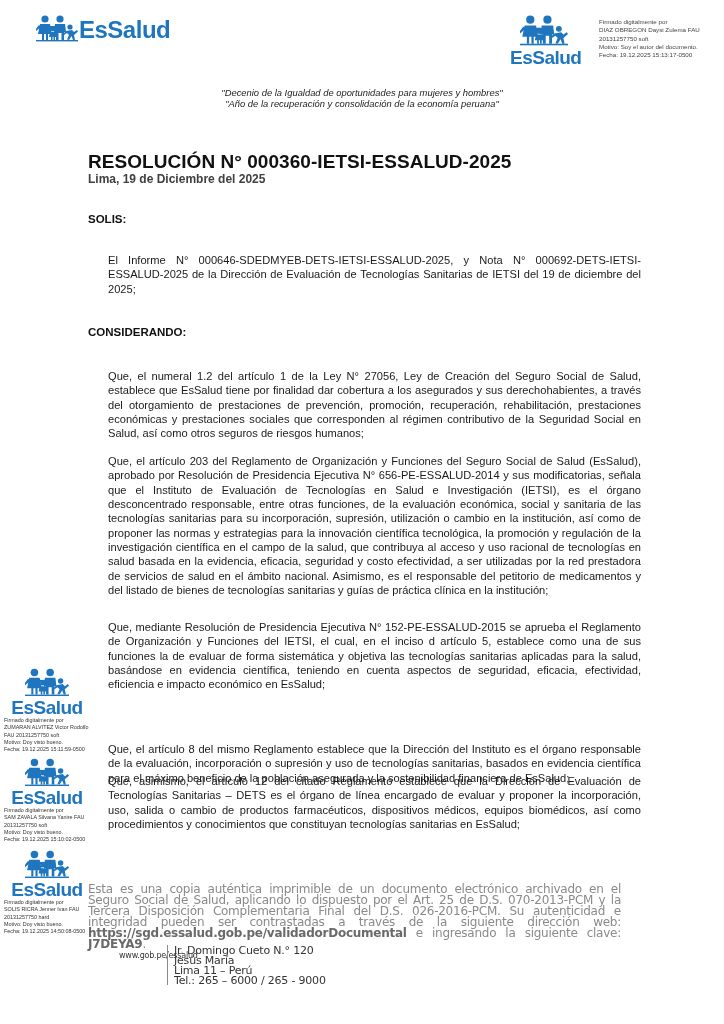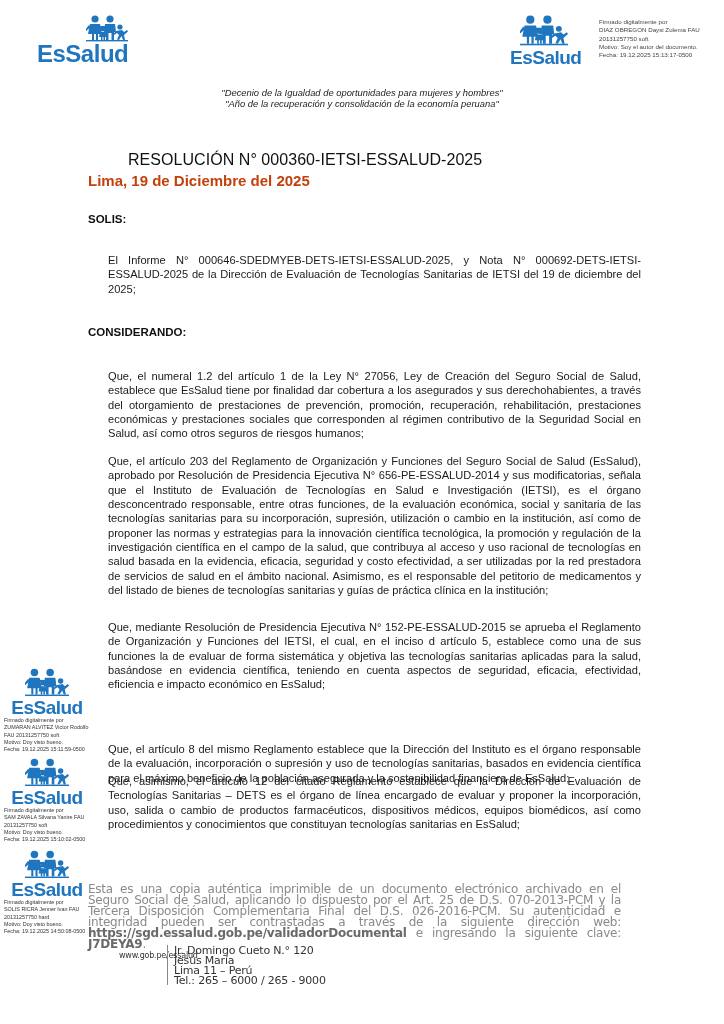--- a/index.html
+++ b/index.html
@@ -1,17 +1,17 @@
 <!DOCTYPE html>
 <html><head>
 <meta charset="utf-8">
 <style>
   html, body { margin: 0; padding: 0; background: #ffffff; }
   body { width: 724px; height: 1024px; position: relative; overflow: hidden; font-family: "Liberation Sans", sans-serif; color: #111; }
-  .abs { position: absolute; flex-direction: column; }
+  .abs { position: absolute; }
 
   
   .logo-fig { display: block; }
   .brand { color: #1f76bf; font-family: "Liberation Sans", sans-serif; font-weight: bold; letter-spacing: -0.5px; }
   #top-logo { left: 36px; top: 14px; display: flex; align-items: flex-end; }
   #top-logo .brand { font-size: 24px; line-height: 24px; margin-left: 1px; }
 
   #sig-top { left: 510px; top: 14px; width: 210px; height: 60px; }
   #sig-top .mini-logo { position: absolute; left: 0; top: 0; width: 68px; text-align: center; }
   #sig-top .mini-logo .brand { font-size: 19px; line-height: 19px; display: block; margin-top: -2px; }
@@ -19,22 +19,22 @@
 
   .side-sig { left: 4px; width: 100px; }
   .side-sig .mini-logo { text-align: center; width: 80px; margin-left: 3px; }
   .side-sig .mini-logo .brand { font-size: 19px; line-height: 19px; display: block; margin-top: -3px; }
   .side-sig .sig-text { font-size: 5.4px; line-height: 7.3px; color: #333; white-space: nowrap; margin-top: 0px; }
 
   
   #mottos { left: 0; width: 724px; top: 87px; text-align: center; font-style: italic; font-size: 9.4px; line-height: 11px; color: #222; }
 
   
-  #title { left: 88px; top: 151px; font-weight: normal; font-size: 16px; letter-spacing: 0.05px; margin-left: 40px; }
-  #date { left: 88px; top: 172px; font-size: 15px; font-weight: bold; color: #c2410c; }
+  #title { left: 88px; top: 151px; font-weight: bold; font-size: 19px; letter-spacing: 0.05px; }
+  #date { left: 88px; top: 172px; font-size: 12px; font-weight: bold; color: #404040; }
   .heading { left: 88px; font-weight: bold; font-size: 11.5px; }
   .para { left: 88px; width: 533px; font-size: 11.1px; line-height: 14.35px; text-align: justify; color: #1a1a1a; margin-left: 20px; }
 
   
   #notice { left: 88px; top: 884px; width: 533px; font-size: 12px; line-height: 11.1px; color: #8a8a8a; text-align: justify; font-family: "DejaVu Sans", sans-serif; letter-spacing: -0.25px; }
   #notice b { color: #6a6a6a; }
   #footer-web { left: 87px; top: 951px; font-size: 8px; color: #333; font-family: "DejaVu Sans", sans-serif; letter-spacing: -0.2px; margin-left: 32px; }
   #footer-divider { left: 167px; top: 945px; width: 1px; height: 40px; background: #888; }
   #footer-address { left: 174px; top: 946px; font-size: 11px; line-height: 10px; color: #333; font-family: "DejaVu Sans", sans-serif; letter-spacing: -0.2px; }
 </style>

